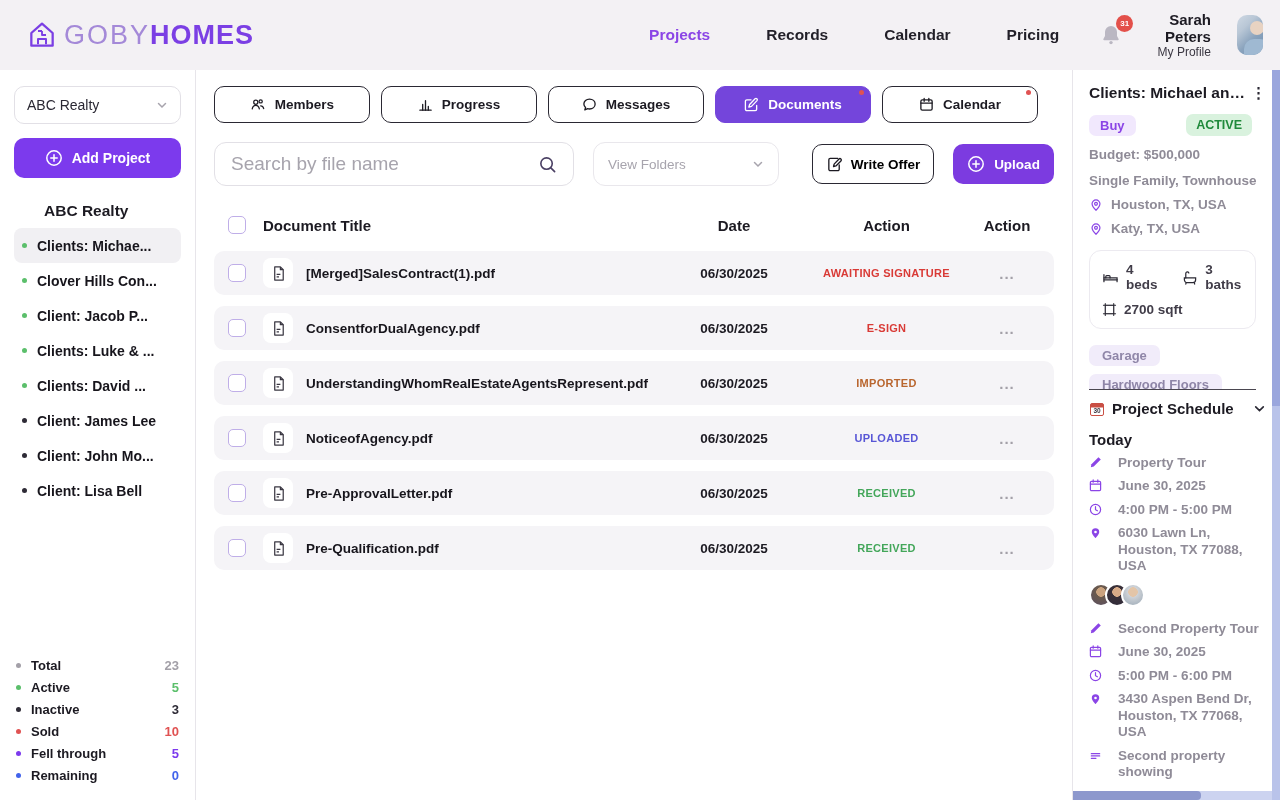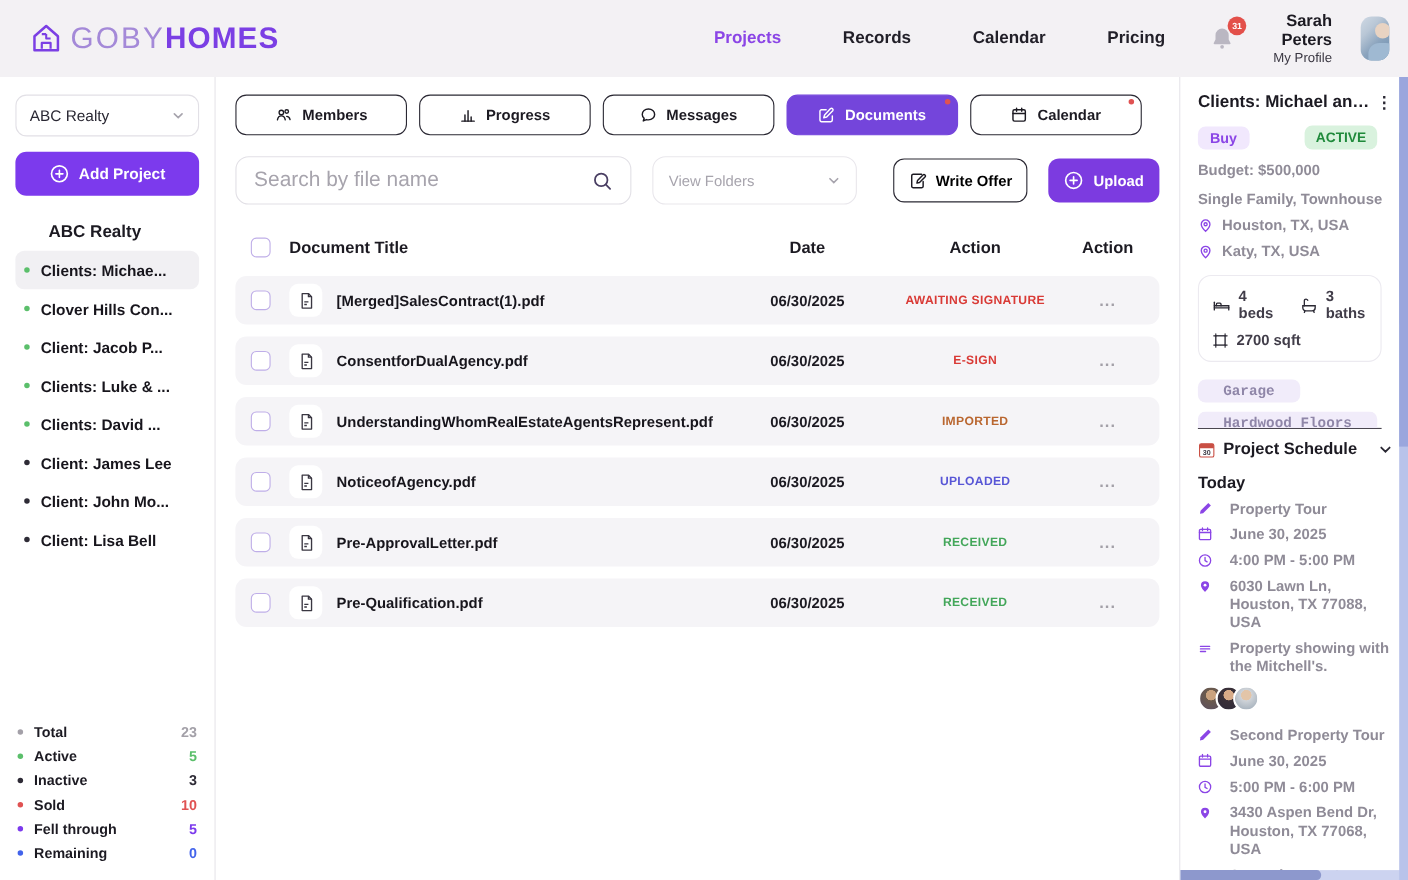--- a/index.html
+++ b/index.html
@@ -79,21 +79,21 @@
   .kebab { font-size:15px; font-weight:700; color:#2a2833; cursor:pointer; padding-left:6px; }
   .rs-badges { display:flex; justify-content:space-between; align-items:center; margin-top:12px; padding-right:14px; }
   .buy-badge { background:#f1e8fd; color:#8b45e6; font-size:13px; font-weight:700; padding:3px 11px; border-radius:7px; }
   .active-badge { background:#d9f2de; color:#1f8a3b; font-size:12.5px; font-weight:800; padding:4px 10px; border-radius:7px; }
   .rs-gray { color:#8f8b97; font-size:13.5px; font-weight:700; margin-top:11px; }
   .rs-loc { display:flex; align-items:center; gap:8px; color:#8f8b97; font-size:13.5px; font-weight:700; margin-top:9px; }
   .specs-card { border:1px solid #eceaf0; border-radius:12px; padding:11px 12px; margin-top:14px; margin-right:10px; }
   .specs-line { display:flex; align-items:center; gap:7px; font-size:13.5px; font-weight:700; color:#413d49; }
   .specs-line + .specs-line { margin-top:10px; }
   .specs-gap { width:10px; }
-  .feature-badge { display:inline-block; background:#f1ecfa; color:#8f86a8; font-size:13px; font-weight:700; padding:3px 23px; border-radius:7px;font-family:Liberation Mono, monospace; }
+  .feature-badge { display:inline-block; background:#f1ecfa; color:#8f86a8; font-size:13px; font-weight:700; padding:3px 13px; border-radius:7px; }
   .features-clip { height:15px; overflow:hidden; margin-top:8px; }
   .rs-divider { border:none; border-top:1.5px solid #4a4650; margin:0 10px 0 0; }
   .schedule-head { display:flex; align-items:center; gap:7px; margin-top:10px; cursor:pointer; }
   .schedule-title { font-size:15px; font-weight:700; flex:1; }
   .today-label { font-size:15px; font-weight:700; margin-top:14px; }
   .ev-line { display:flex; gap:16px; color:#8f8b97; font-size:13.5px; font-weight:700; margin-top:7px; line-height:1.22; }
   .ev-line .ev-icon { flex:none; margin-top:1px; }
   .avatar-group { display:flex; margin-top:8px; }
   .avatar-sm { width:24px; height:24px; border-radius:50%; border:2px solid #fff; margin-right:-8px; position:relative; }
   .av1 { background:radial-gradient(circle at 50% 35%,#caa27e 28%,#6b5a4c 30%,#5a4f63 100%); }
@@ -559,28 +559,20 @@
         </div>
       <div class="ev-line">
           <span class="ev-icon">
             <svg width="13" height="13" viewBox="0 0 14 14" fill="#8b45e6">
               <path d="M7 13s4-3.6 4-6.5A4 4 0 0 0 7 2.5a4 4 0 0 0-4 4C3 9.4 7 13 7 13z"></path>
               <circle cx="7" cy="6.4" r="1.4" fill="#fff"></circle>
             </svg>
           </span>
           <span>6030 Lawn Ln, Houston, TX 77088, USA</span>
         </div>
-      <div class="ev-line">
-          <span class="ev-icon">
-            <svg width="13" height="13" viewBox="0 0 14 14" fill="none" stroke="#8b45e6" stroke-width="1.3" stroke-linecap="round">
-              <path d="M2.5 5h9M2.5 7.5h9M2.5 10h5"></path>
-            </svg>
-          </span>
-          <span>Property showing with the Mitchell's.</span>
-        </div>
       <div class="avatar-group">
         <span class="avatar-sm av1"></span>
         <span class="avatar-sm av2"></span>
         <span class="avatar-sm av3"></span>
       </div>
     </div>
 
     <div class="event-block">
       <div class="ev-line">
           <span class="ev-icon">

